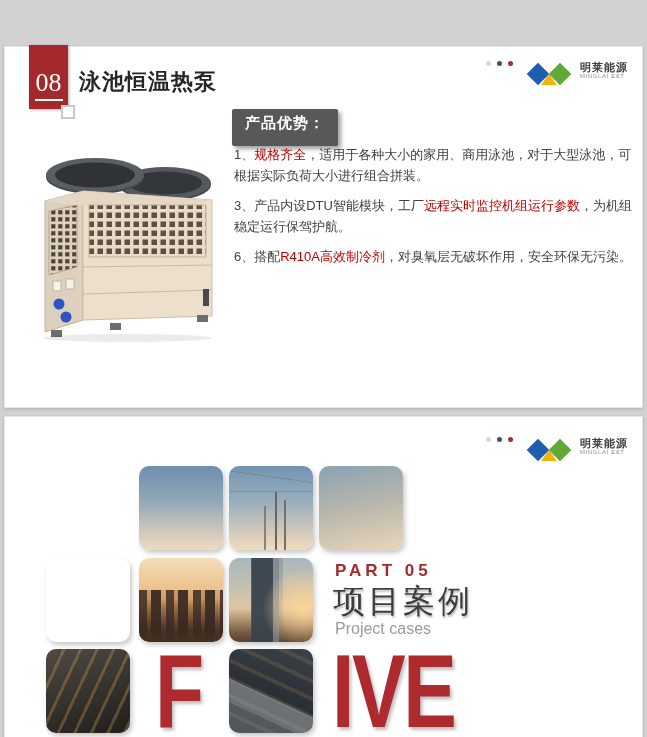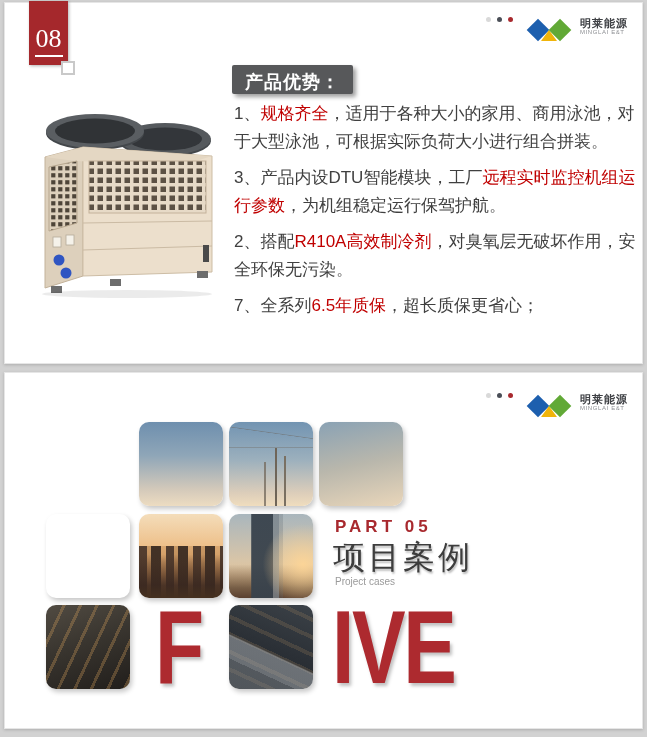--- a/index.html
+++ b/index.html
@@ -8,21 +8,21 @@
     font-family:"Liberation Sans", sans-serif;
     background:#d2d2d2;
     position:relative;
     overflow:hidden;
   }
   .page { position:absolute; inset:0; }
 
   
   .slide {
     position:absolute; left:4px; width:639px; background:#ffffff;
-    border:1px solid #e6e6e6; box-shadow:0 1px 3px rgba(0,0,0,.18);
+    border:1px solid #e6e6e6; box-shadow:0 1px 3px rgba(0,0,0,.18);margin-top:44px;
   }
   .slide1 { top:2px;   height:362px; }
   .slide2 { top:372px; height:357px; }
 
   
   .logo { position:absolute; display:flex; align-items:flex-start; }
   .logo .dots { display:flex; gap:6px; margin-right:14px; align-items:center; }
   .logo .dots i { width:5px; height:5px; border-radius:50%; display:block; }
   .logo .d1 { background:#d9d9d9; } .logo .d2 { background:#4a4e57; } .logo .d3 { background:#a8292e; }
   .logo .marks { position:relative; width:46px; height:28px; margin-right:7px; }
@@ -45,25 +45,25 @@
   .num-badge span {
     font-family:"Liberation Serif", serif; font-size:26px; line-height:1;
     border-bottom:2px solid #ffffff; padding:0 1px 3px 1px; margin-bottom:8px;
   }
   .deco-square { position:absolute; left:56px; top:58px; width:14px; height:14px;
                  background:#fff; border:2px solid #c9c9c9; }
   .slide-title { position:absolute; left:74px; top:20px; font-size:22px; font-weight:bold;
                  color:#262626; letter-spacing:1px; }
   .adv-badge {
     position:absolute; left:227px; top:62px; background:#57585a; color:#fff;
-    font-size:18px; font-weight:bold; letter-spacing:1px; padding:5px 13px 0 13px;
+    font-size:15px; font-weight:bold; letter-spacing:1px; padding:5px 13px 13px 13px;
     border-radius:2px; box-shadow:3px 3px 4px rgba(0,0,0,.38);
   }
   .adv-list { position:absolute; left:229px; top:97px; width:409px; }
-  .adv-list p { font-size:17px; line-height:1.62; color:#404040; margin-bottom:9px; }
+  .adv-list p { font-size:13px; line-height:1.62; color:#404040; margin-bottom:9px; }
   .adv-list .red { color:#c00000; }
 
   .product { position:absolute; left:10px; top:92px; width:216px; height:206px; }
 
   
   .grid-area { position:absolute; inset:0; }
   .tile { position:absolute; width:84px; height:84px; border-radius:10px;
           box-shadow:2px 3px 5px rgba(0,0,0,.22); background-repeat:no-repeat; overflow:hidden; }
   .r1 { top:49px; } .r2 { top:141px; } .r3 { top:232px; }
   .c1 { left:41px; } .c2 { left:134px; } .c3 { left:224px; } .c4 { left:314px; }
@@ -102,39 +102,40 @@
       linear-gradient(160deg,#514b42 0%,#39352f 45%,#211e1b 100%); }
   .v-dark2 { background-image:
       linear-gradient(205deg, rgba(0,0,0,0) 55%, rgba(175,180,185,.5) 56% 75%, rgba(140,146,152,.45) 75%),
       repeating-linear-gradient(25deg, rgba(190,150,100,.18) 0 4px, rgba(0,0,0,0) 4px 16px),
       linear-gradient(200deg,#3c4248 0%,#2b3036 50%,#1f2327 100%); }
 
   .part-label { position:absolute; left:330px; top:144px; font-size:17px; font-weight:bold;
                 color:#a8292e; letter-spacing:4px; }
   .part-title { position:absolute; left:328px; top:163px; font-size:32px; color:#3d3d3d;
                 letter-spacing:3px; text-shadow:1px 2px 2px rgba(0,0,0,.28); }
-  .part-sub { position:absolute; left:330px; top:203px; font-size:10px; color:#9a9a9a; }
+  .part-sub { position:absolute; left:330px; top:203px; font-size:16px; color:#9a9a9a; }
 
   .big-letter { position:absolute; color:#ad2a2f; font-weight:bold; font-size:103px;
                 line-height:84px; letter-spacing:-3px; text-shadow:3px 3px 4px rgba(0,0,0,.25);
                 transform:scaleX(.78); transform-origin:left top; }
   .letter-f  { left:150px; top:233px; }
   .letter-ive{ left:327px; top:233px; }
 </style>
 </head>
 <body>
 
 <div class="page">
 
   <section class="slide slide1">
 
     <div class="num-badge">
       <span>08</span>
     </div>
     <div class="deco-square"></div>
+    <h1 class="slide-title">泳池恒温热泵</h1>
 
     <div class="logo" style="right:14px; top:14px;">
       <span class="dots">
           <i class="d1"></i>
           <i class="d2"></i>
           <i class="d3"></i>
         </span>
       <span class="marks">
           <i class="dia blue"></i>
           <i class="tri"></i>
@@ -184,22 +185,21 @@
       <rect x="36" y="191" width="11" height="7" fill="#6d6d6d"></rect>
       <rect x="95" y="184" width="11" height="7" fill="#6d6d6d"></rect>
       <rect x="182" y="176" width="11" height="7" fill="#6d6d6d"></rect>
       <ellipse cx="112" cy="199" rx="85" ry="4" fill="rgba(0,0,0,.08)"></ellipse>
     </svg>
 
     <div class="adv-badge">产品优势：</div>
     <div class="adv-list">
         <p><span>1、</span><span class="red">规格齐全</span><span>，适用于各种大小的家用、商用泳池，对于大型泳池，可根据实际负荷大小进行组合拼装。</span></p>
         <p><span>3、产品内设DTU智能模块，工厂</span><span class="red">远程实时监控机组运行参数</span><span>，为机组稳定运行保驾护航。</span></p>
-        <p><span>2、搭配</span><span class="red">R410A高效制冷剂</span><span>，对臭氧层无破坏作用，安全环保无污染。</span></p>
-        <p><span>7、全系列</span><span class="red">6.5年质保</span><span>，超长质保更省心；</span></p>
+        <p><span>6、搭配</span><span class="red">R410A高效制冷剂</span><span>，对臭氧层无破坏作用，安全环保无污染。</span></p>
       </div>
   </section>
 
   <section class="slide slide2">
 
     <div class="logo" style="right:14px; top:20px;">
       <span class="dots">
           <i class="d1"></i>
           <i class="d2"></i>
           <i class="d3"></i>

